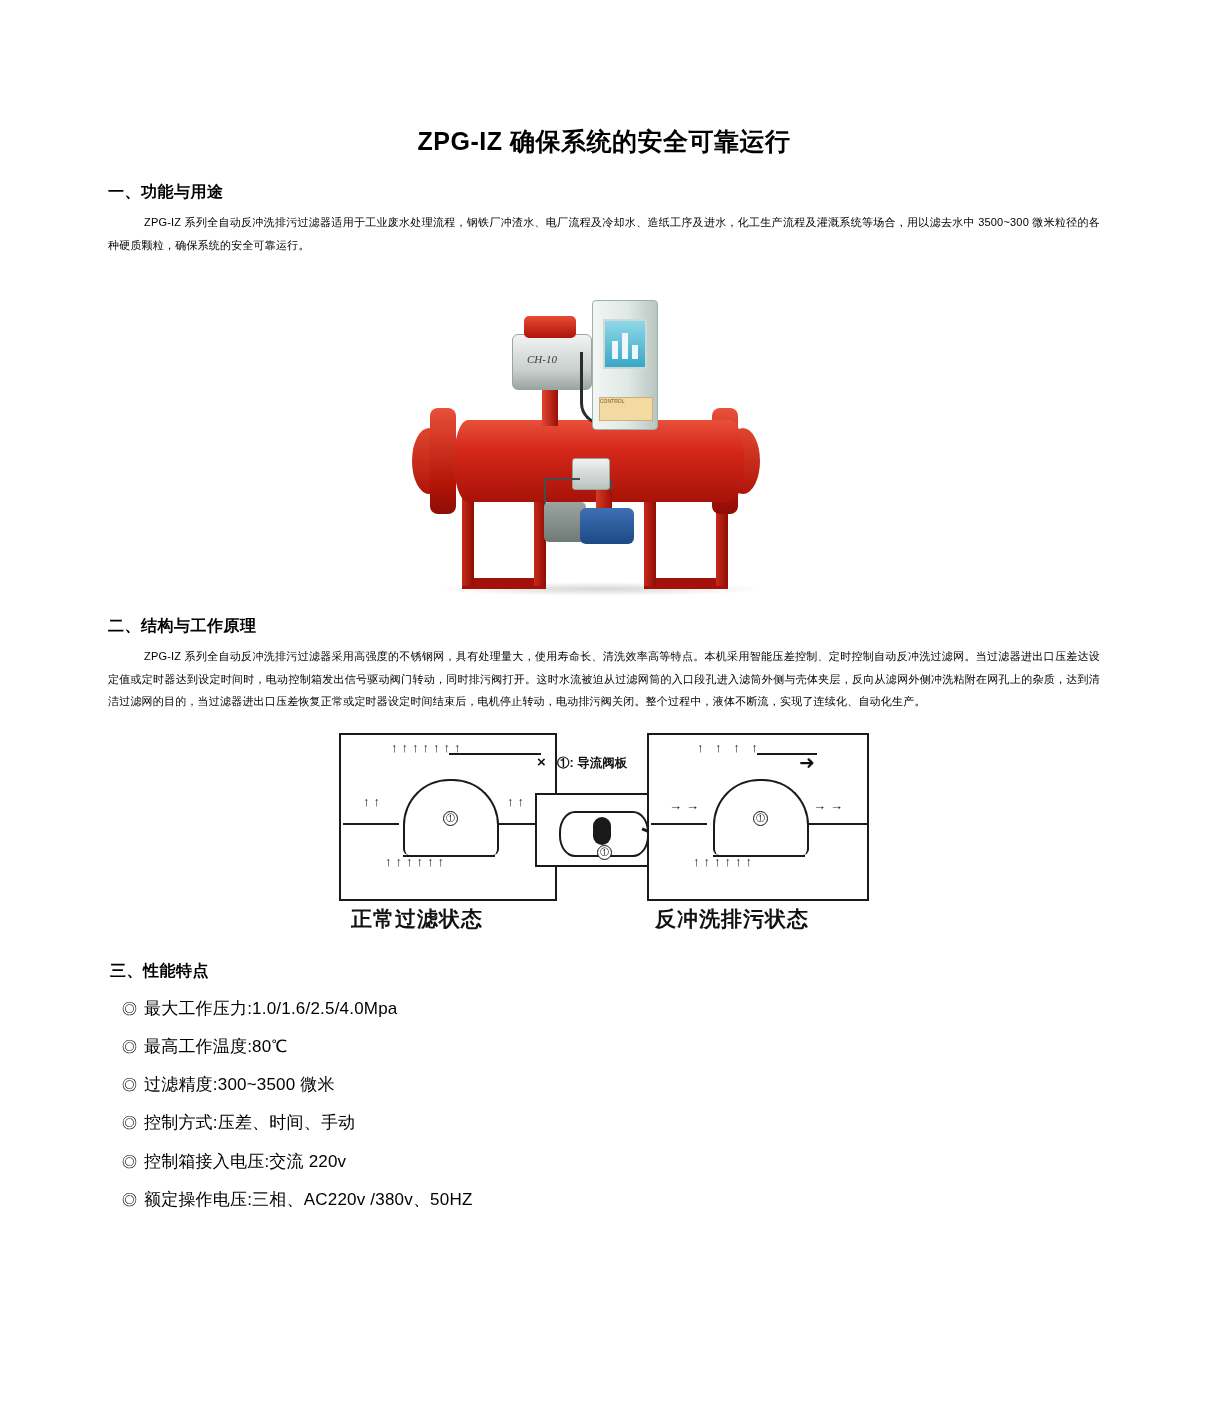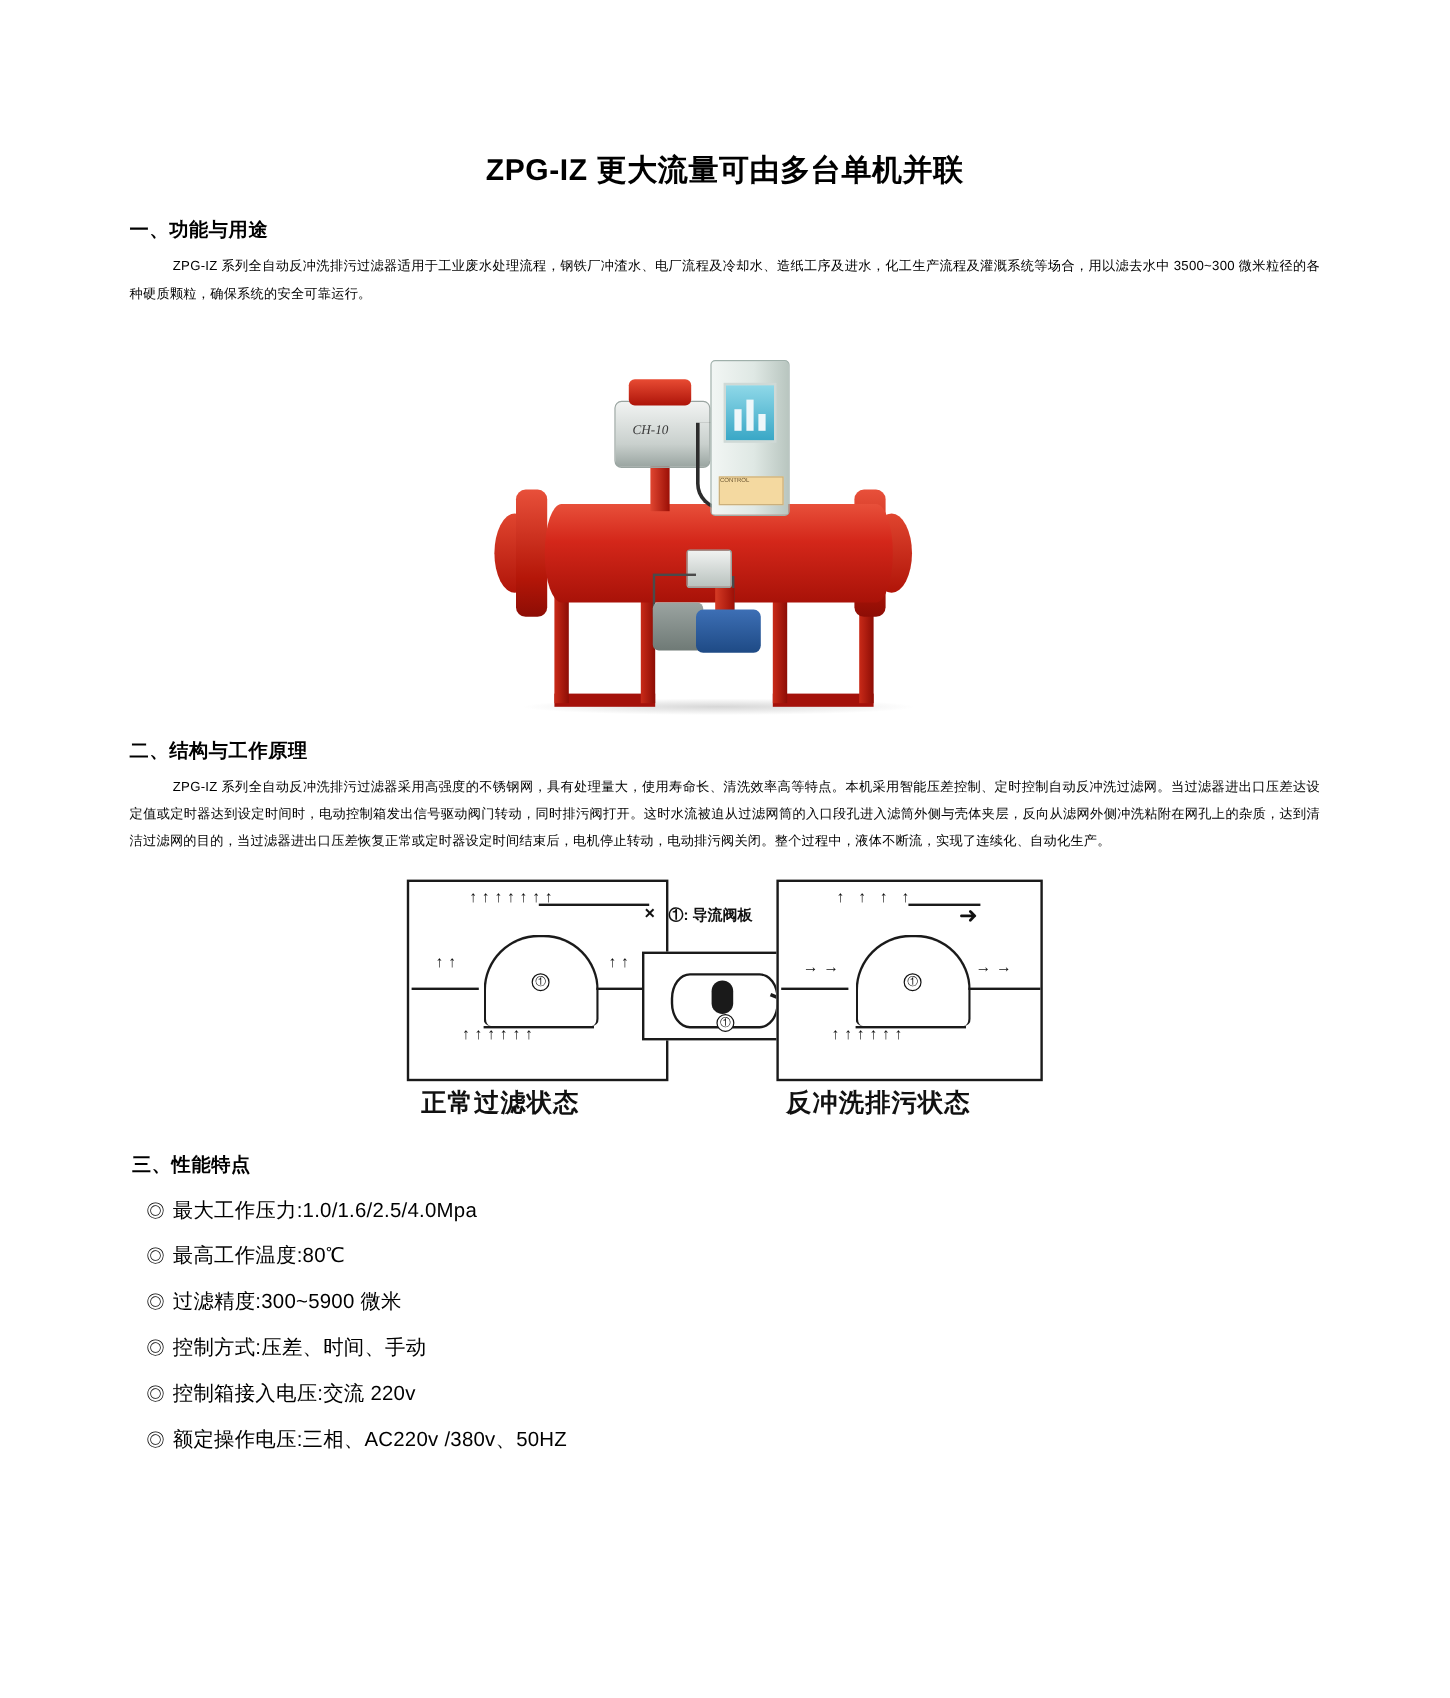--- a/index.html
+++ b/index.html
@@ -375,21 +375,21 @@
     display: inline-block;
     width: 22px;
     font-size: 15px;
   }
 </style>
 </head>
 <body>
 
 <div class="page">
 
-  <h1 class="doc-title">ZPG-IZ 更大流量可由多台单机并联</h1>
+  <h1 class="doc-title">ZPG-IZ 确保系统的安全可靠运行</h1>
 
   <h2 class="section-heading">一、功能与用途</h2>
   <p class="body-text"><span class="indent-first"></span><span>ZPG-IZ 系列全自动反冲洗排污过滤器适用于工业废水处理流程，钢铁厂冲渣水、电厂流程及冷却水、造纸工序及进水，化工生产流程及灌溉系统等场合，用以滤去水中 3500~300 微米粒径的各种硬质颗粒，确保系统的安全可靠运行。</span></p>
 
   <div class="figure-product">
     <div class="product-img">
       <div class="shadow"></div>
 
       <div class="leg-base bl"></div>
       <div class="leg-base br"></div>
@@ -474,19 +474,19 @@
 
       <div class="dia-caption cap-left">正常过滤状态</div>
       <div class="dia-caption cap-right">反冲洗排污状态</div>
     </div>
   </div>
 
   <h2 class="section-heading indent" style="margin-top:18px;">三、性能特点</h2>
   <div class="features" style="margin-top:6px;">
     <div class="feature-item"><span class="bullet">◎</span><span>最大工作压力:1.0/1.6/2.5/4.0Mpa</span></div>
     <div class="feature-item"><span class="bullet">◎</span><span>最高工作温度:80℃</span></div>
-    <div class="feature-item"><span class="bullet">◎</span><span>过滤精度:300~5900 微米</span></div>
+    <div class="feature-item"><span class="bullet">◎</span><span>过滤精度:300~3500 微米</span></div>
     <div class="feature-item"><span class="bullet">◎</span><span>控制方式:压差、时间、手动</span></div>
     <div class="feature-item"><span class="bullet">◎</span><span>控制箱接入电压:交流 220v</span></div>
     <div class="feature-item"><span class="bullet">◎</span><span>额定操作电压:三相、AC220v /380v、50HZ</span></div>
   </div>
 
 </div>
 
 </body></html>

